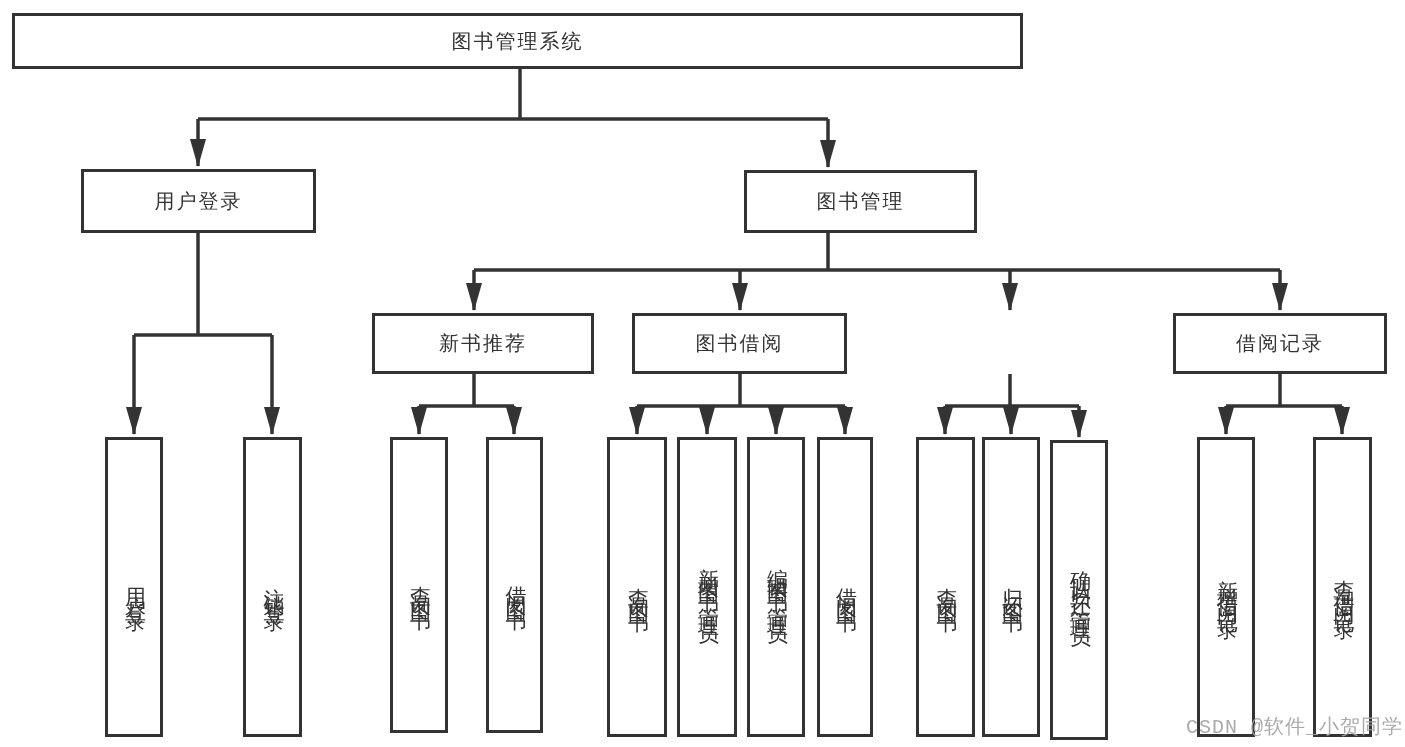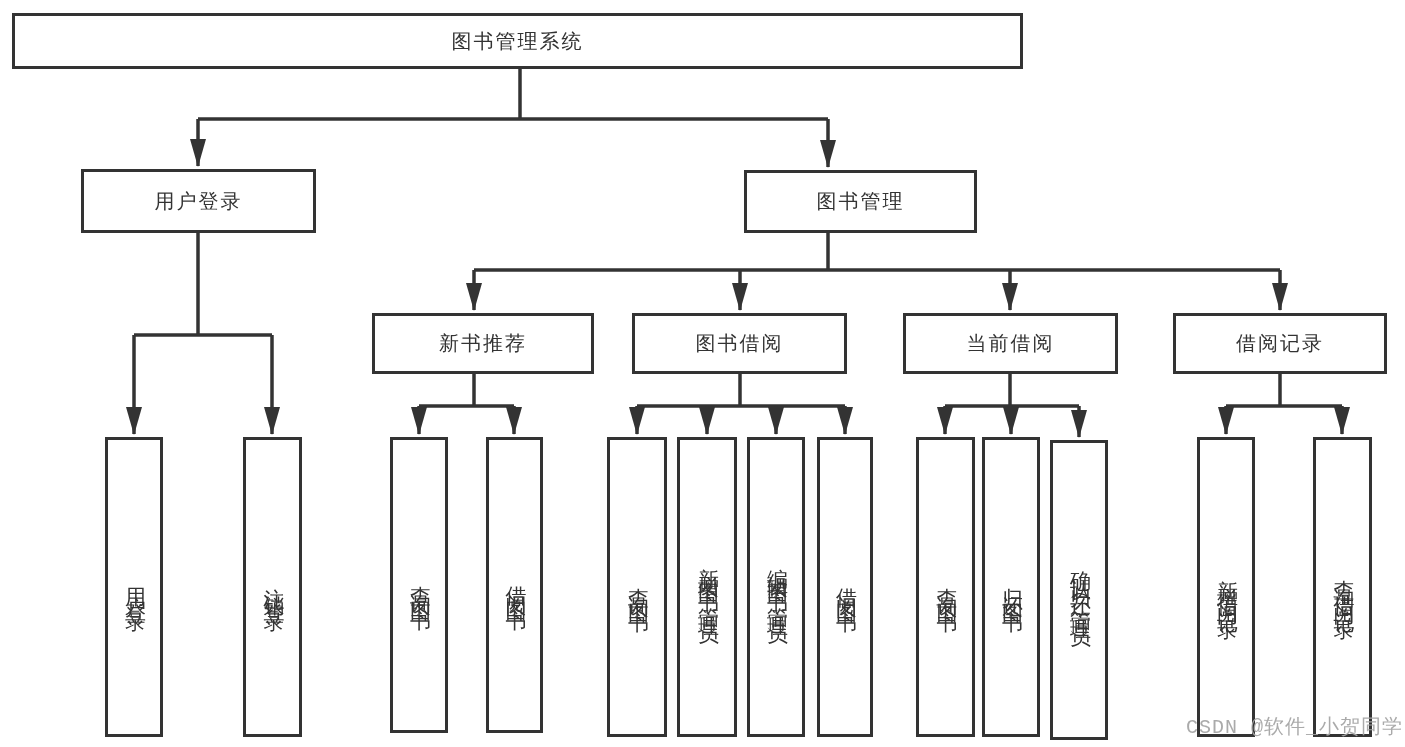--- a/index.html
+++ b/index.html
@@ -89,23 +89,20 @@
   <div class="node hnode" style="left:744px; top:170px; width:233px; height:63px;">
     <span>图书管理</span>
   </div>
 
   <div class="node hnode" style="left:351px; top:313px; width:222px; height:61px;margin-left:21px;">
     <span>新书推荐</span>
   </div>
   <div class="node hnode" style="left:632px; top:313px; width:215px; height:61px;align-items:center;">
     <span>图书借阅</span>
   </div>
-  <div class="node hnode" style="left:903px; top:313px; width:215px; height:61px;">
-    <span>当前借阅</span>
-  </div>
   <div class="node hnode" style="left:1173px; top:313px; width:214px; height:61px;">
     <span>借阅记录</span>
   </div>
 
   <div class="node vnode" style="left:105px; top:437px; width:58px; height:300px;">
     <span>用户登录</span>
   </div>
   <div class="node vnode" style="left:243px; top:437px; width:59px; height:300px;">
     <span>注销登录</span>
   </div>

